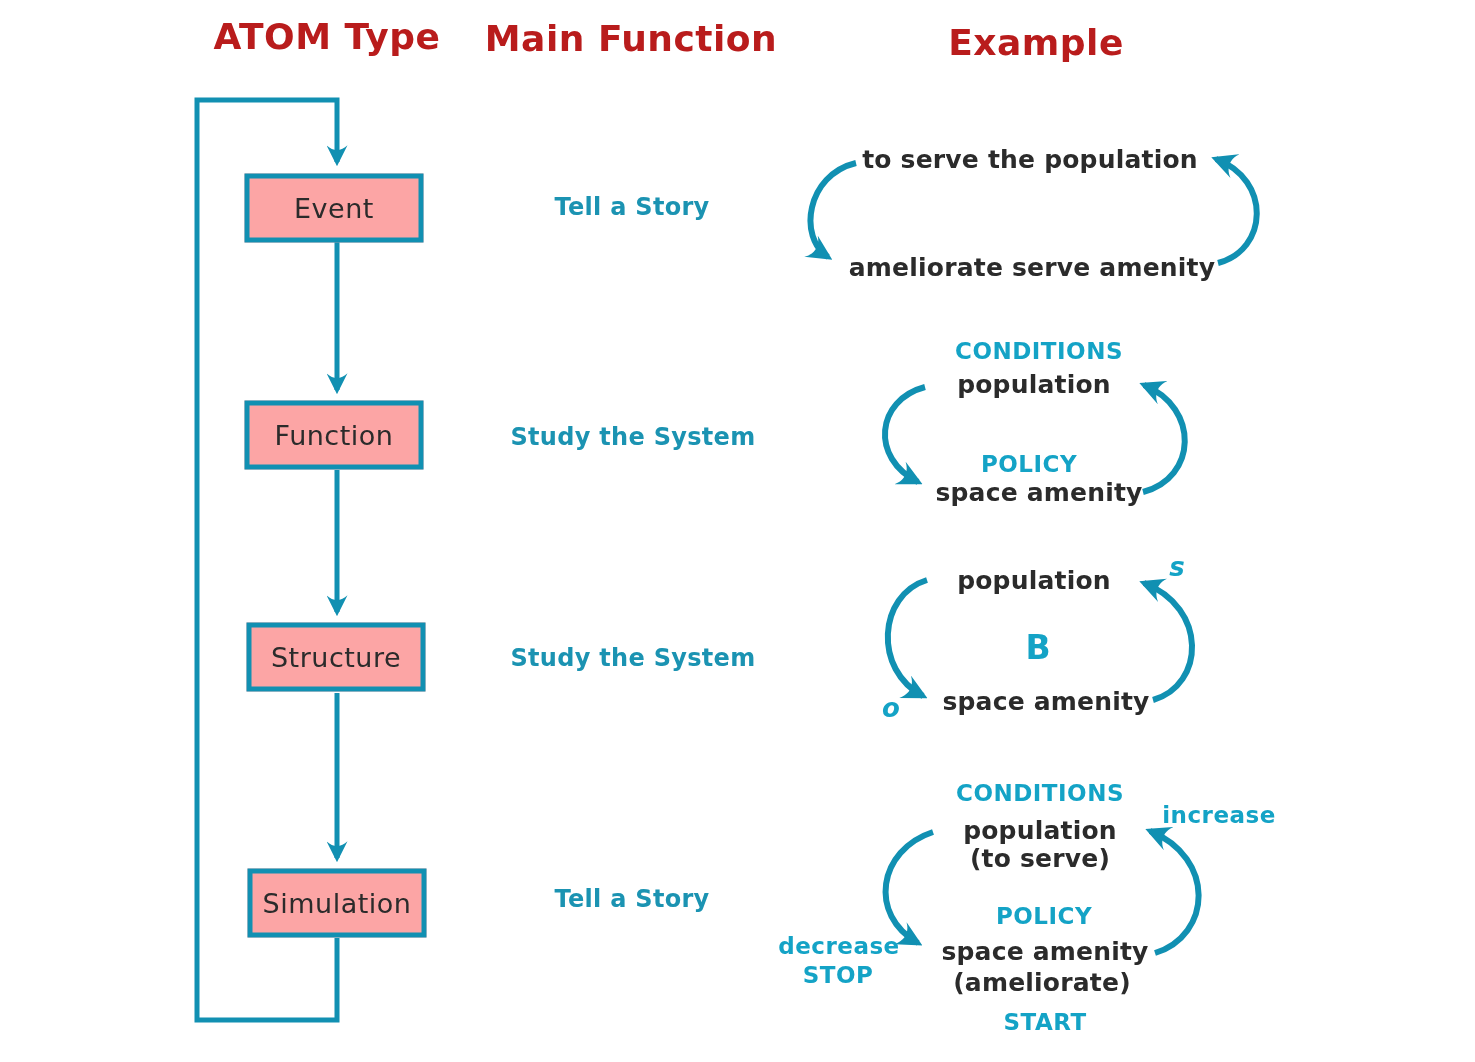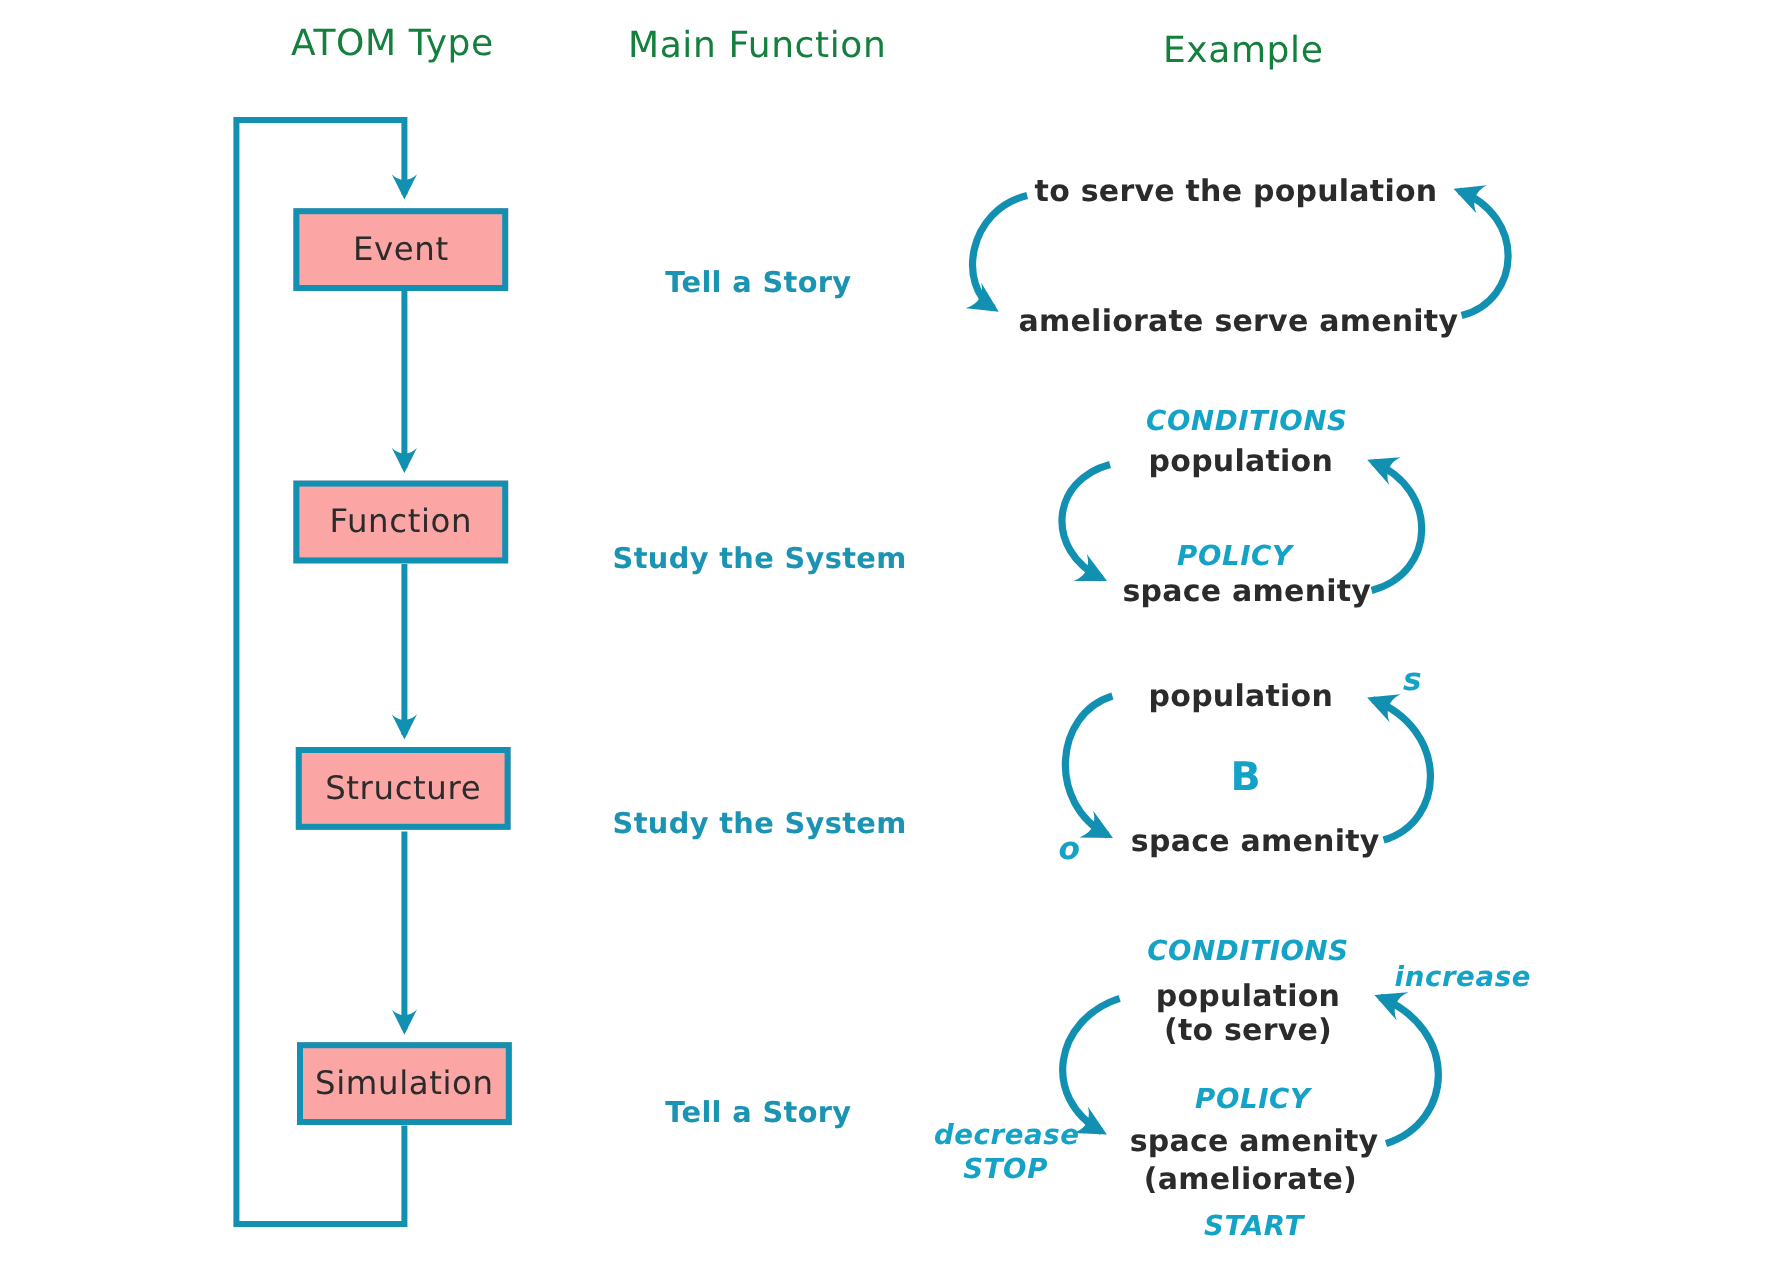--- a/index.html
+++ b/index.html
@@ -12,31 +12,30 @@
     overflow: hidden;
   }
   .lines-svg { position: absolute; left: 0; top: 0; }
   .pos {
     position: absolute;
     transform: translate(-50%, -50%);
     white-space: nowrap;
     text-align: center;
   }
   .hdr {
-    font-size: 30px;
-    font-weight: normal;
-    color: #15803d;
+    font-size: 36px;
+    font-weight: bold;
+    color: #b91c1c;
     letter-spacing: 0.5px;
   }
   .fn {
     font-size: 24px;
     font-weight: bold;
     color: #1b93b2;
     letter-spacing: 0.3px;
-    margin-top: 28px;
   }
   .box {
     position: absolute;
     transform: translate(-50%, -50%);
     width: 169px;
     height: 59px;
     border: 5px solid #1190b2;
     background: #fca5a5;
     display: flex;
     align-items: center;
@@ -46,21 +45,20 @@
     letter-spacing: 0.5px;
   }
   .ex-text {
     font-size: 25px;
     font-weight: 700;
     color: #2b2b2b;
     letter-spacing: 0.2px;
   }
   .ex-label {
     font-size: 23px;
-    font-style: italic;
     font-weight: bold;
     color: #14a3c6;
     letter-spacing: 0.5px;
   }
   .b-label {
     font-size: 33px;
     font-weight: bold;
     color: #14a3c6;
   }
   .so-label {

